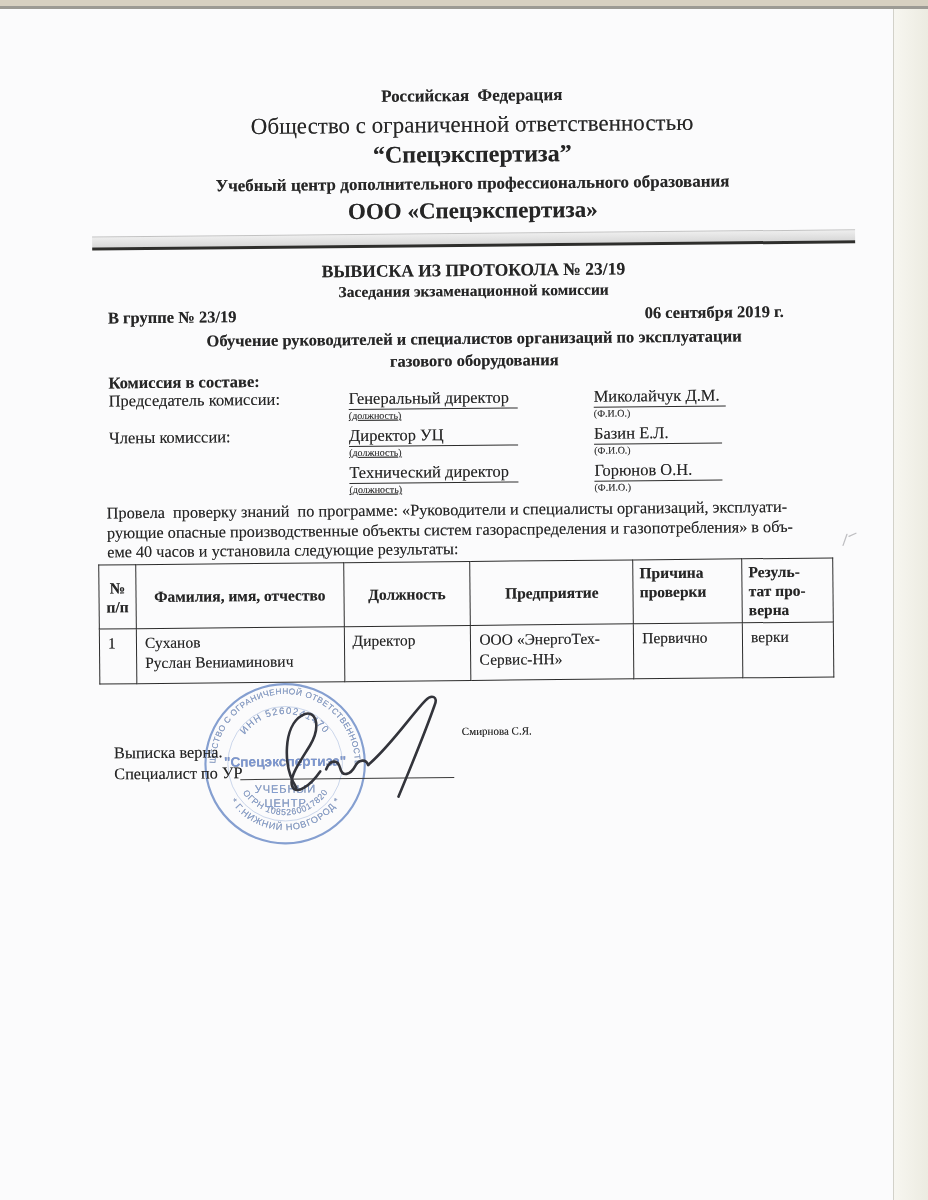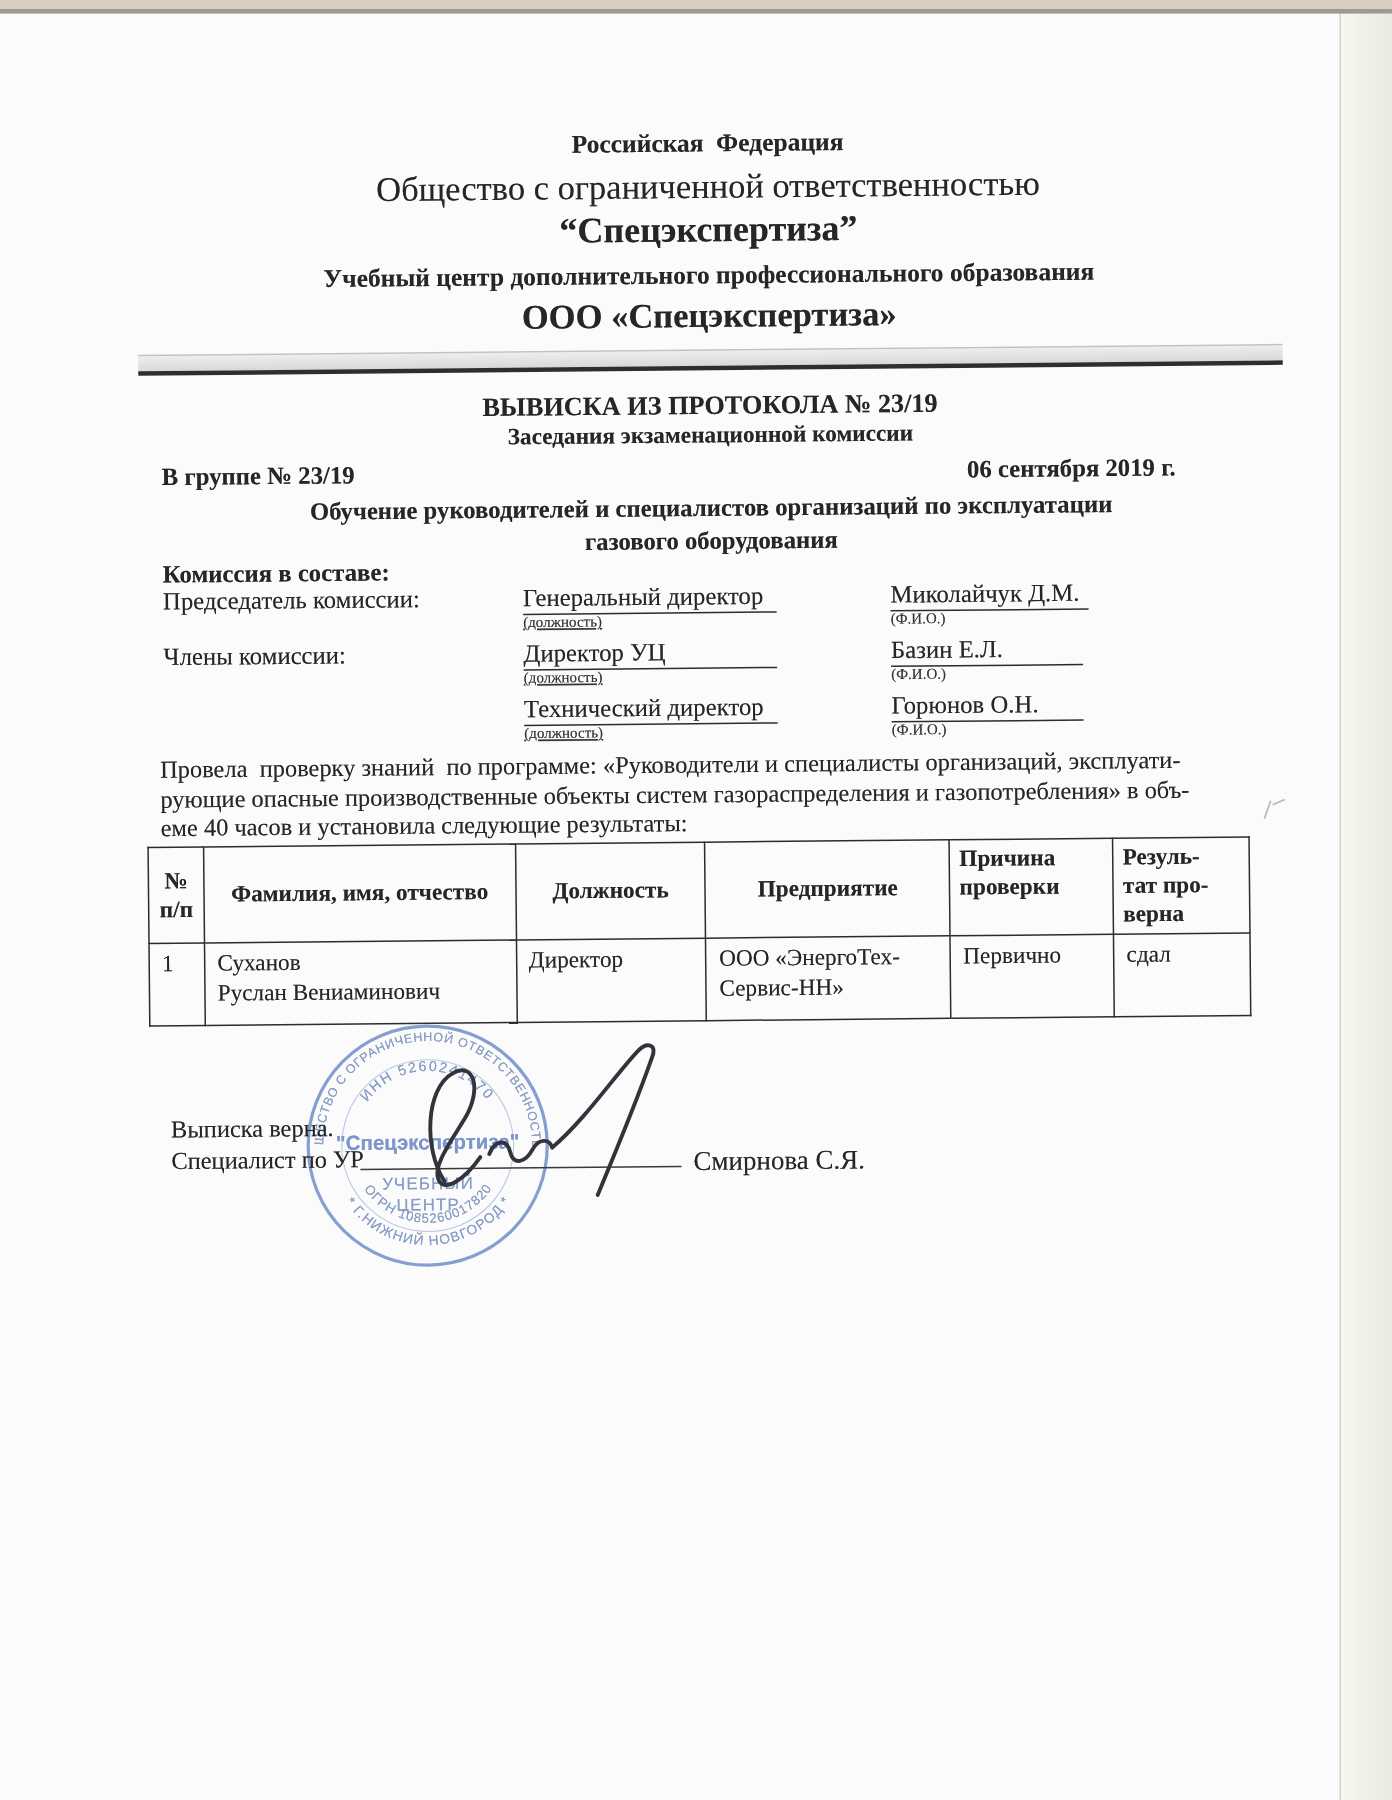--- a/index.html
+++ b/index.html
@@ -51,21 +51,21 @@
   table.results{position:absolute;top:561px;left:98px;width:735px;border-collapse:collapse;font-size:15.5px;}
   table.results th,table.results td{border:1.6px solid #2c2c2c;white-space:pre-line;}
   table.results th{font-weight:bold;padding:3px 6px;text-align:center;vertical-align:middle;line-height:19px;}
   table.results th.lt{text-align:left;vertical-align:top;}
   table.results td{padding:4px 8px 6px;vertical-align:top;text-align:left;height:44px;line-height:20px;}
 
   
   .cert-1{position:absolute;top:740px;left:112px;font-size:16.3px;z-index:3;}
   .cert-2{position:absolute;top:761px;left:112px;font-size:16.3px;z-index:3;}
   .sig-line{position:absolute;top:777px;left:238px;width:214px;border-top:1.6px solid #3a3a3a;z-index:2;}
-  .signer{position:absolute;top:764px;left:460px;font-size:18px;z-index:3;}
+  .signer{position:absolute;top:725px;left:460px;font-size:11px;z-index:3;}
 
   .stamp{position:absolute;top:679px;left:200px;width:166px;height:166px;z-index:1;opacity:.88;}
   .signature{position:absolute;top:686px;left:228px;width:240px;height:125px;z-index:4;}
 
   .pencil-mark{position:absolute;top:534px;left:838px;opacity:.55;}
 </style>
 </head>
 <body>
 
 <div class="scan-edge-top"></div>
@@ -158,21 +158,21 @@
 верна</th>
     </tr>
     <tr>
       <td>1</td>
       <td>Суханов
 Руслан Вениаминович</td>
       <td>Директор</td>
       <td>ООО «ЭнергоТех-
 Сервис-НН»</td>
       <td>Первично</td>
-      <td>сдал</td>
+      <td>верки</td>
     </tr>
   </tbody>
     </table>
 
   <div class="cert-1">Выписка верна.</div>
   <div class="cert-2">Специалист по УР</div>
   <div class="sig-line"></div>
   <div class="signer">Смирнова С.Я.</div>
 
   <svg class="stamp" viewBox="0 0 200 200">

